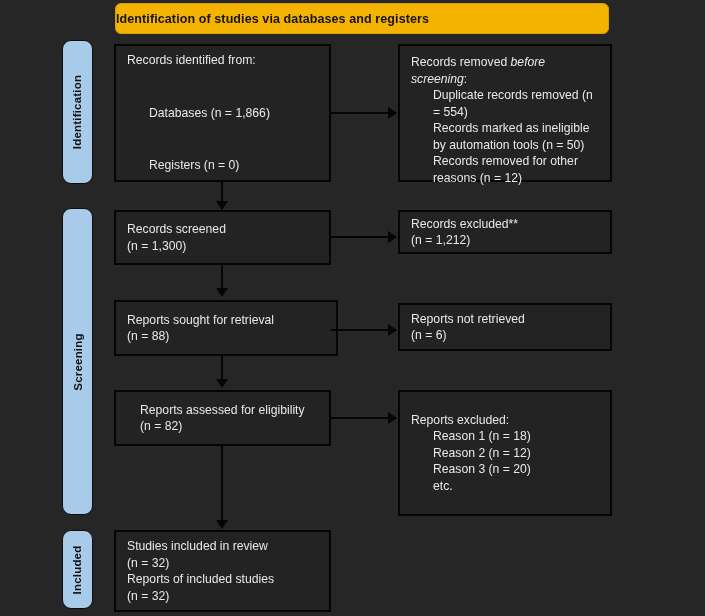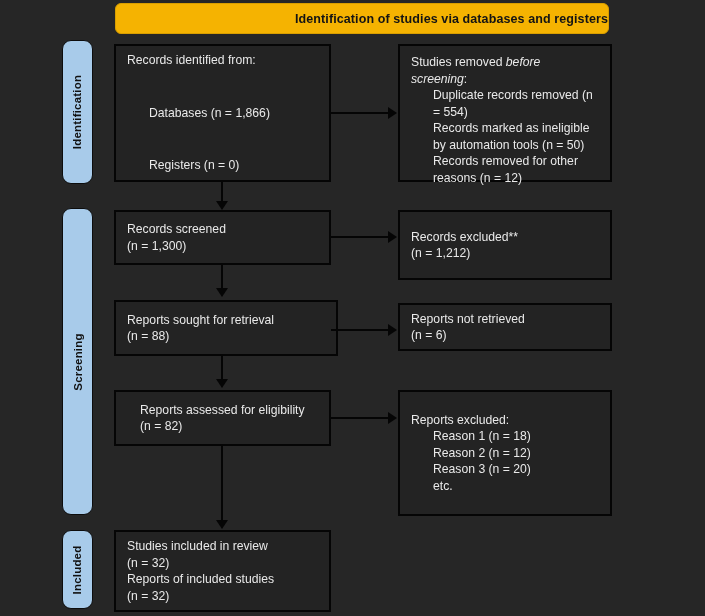--- a/index.html
+++ b/index.html
@@ -21,21 +21,21 @@
     position: absolute;
     left: 115px;
     top: 3px;
     width: 494px;
     height: 31px;
     background: #F5B301;
     border-radius: 6px;
     border: 1px solid #d99e00;
     display: flex;
     align-items: center;
-    justify-content: flex-end;
+    justify-content: flex-start;
     box-sizing: border-box;
   }
   .banner-text {
     font-size: 12.5px;
     font-weight: bold;
     color: #141414;
     letter-spacing: .1px;
     white-space: nowrap;
   }
 
@@ -133,38 +133,38 @@
     <span class="stage-label">Included</span>
   </div>
 
   <div class="box" style="left:114px; top:44px; width:217px; height:138px;gap:36px;">
     <p>Records identified from:</p>
     <p class="indent">Databases (n = 1,866)</p>
     <p class="indent">Registers (n = 0)</p>
   </div>
 
   <div class="box" style="left:398px; top:44px; width:214px; height:138px; justify-content:flex-start; padding-top:8px;">
-    <p><span>Studies removed </span><span class="it">before screening</span><span>:</span></p>
+    <p><span>Records removed </span><span class="it">before screening</span><span>:</span></p>
     <p class="indent">Duplicate records removed (n = 554)</p>
     <p class="indent">Records marked as ineligible by automation tools (n = 50)</p>
     <p class="indent">Records removed for other reasons (n = 12)</p>
   </div>
 
   <div class="hline" style="left:331px; top:112px; width:57px;"></div>
   <div class="arrow-right" style="left:388px; top:107px;"></div>
 
   <div class="vline" style="left:221px; top:182px; height:22px;"></div>
   <div class="arrow-down" style="left:216px; top:201px;"></div>
 
   <div class="box" style="left:114px; top:210px; width:217px; height:55px;">
     <p>Records screened</p>
     <p>(n = 1,300)</p>
   </div>
 
-  <div class="box" style="left:398px; top:210px; width:214px; height:70px;">
+  <div class="box" style="left:398px; top:210px; width:214px; height:44px;">
     <p>Records excluded**</p>
     <p>(n = 1,212)</p>
   </div>
 
   <div class="hline" style="left:331px; top:236px; width:57px;"></div>
   <div class="arrow-right" style="left:388px; top:231px;"></div>
 
   <div class="vline" style="left:221px; top:265px; height:24px;"></div>
   <div class="arrow-down" style="left:216px; top:288px;"></div>
 

